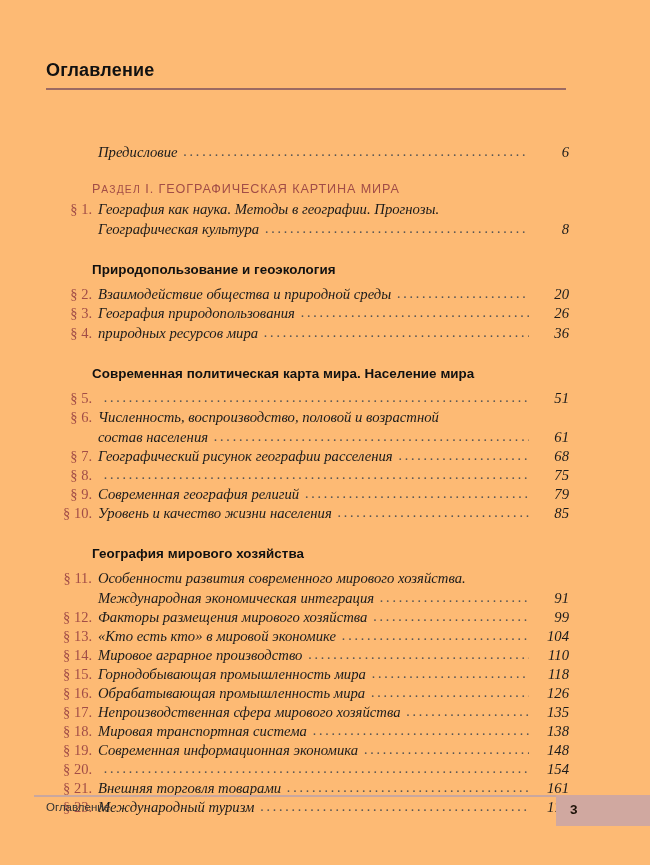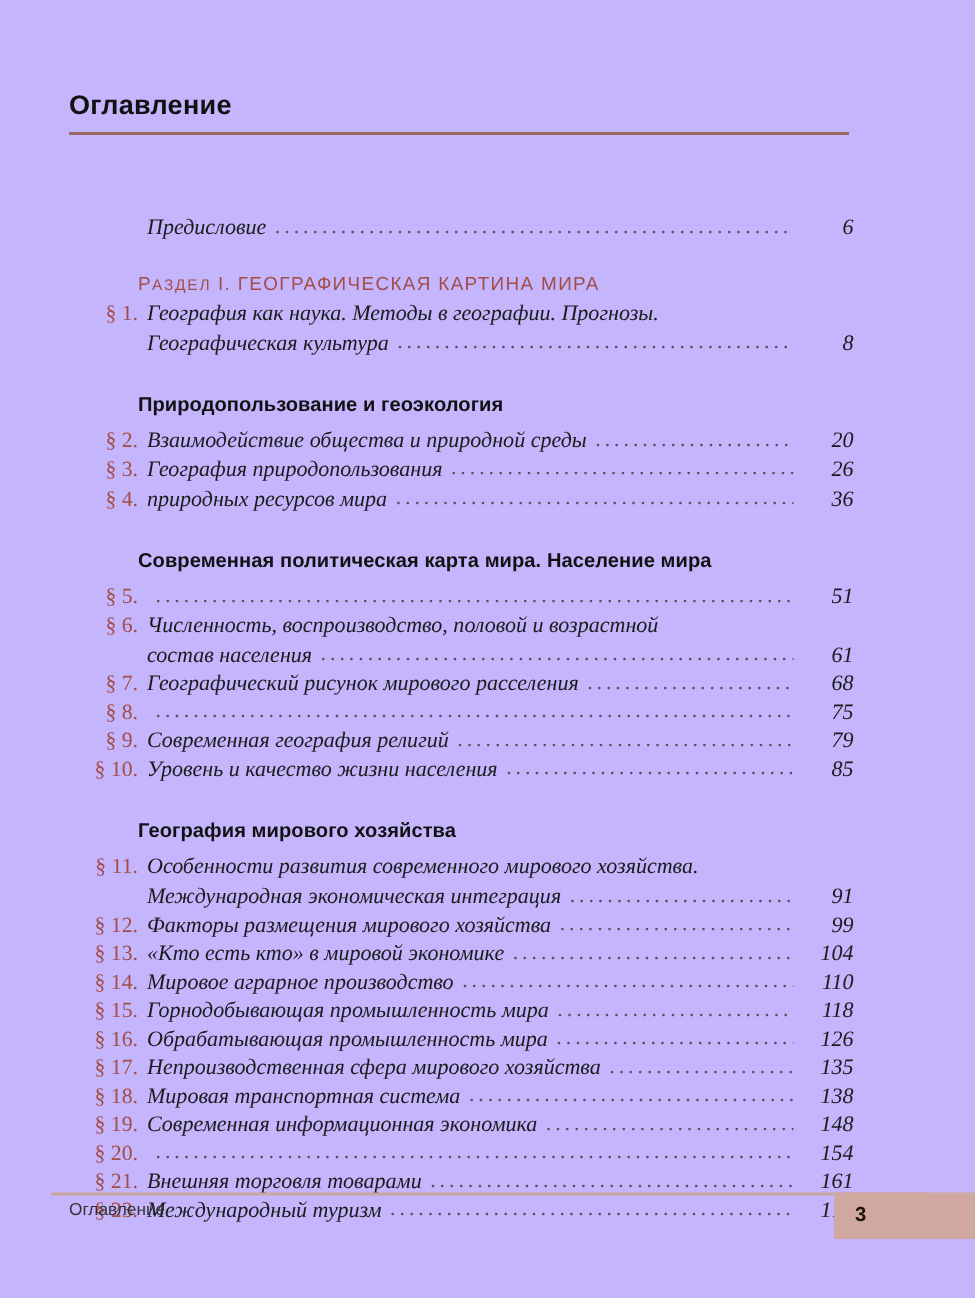--- a/index.html
+++ b/index.html
@@ -12,21 +12,21 @@
     height: 865px;
     position: relative;
     font-family: "Liberation Serif", serif;
     color: #1a1a1a;
     overflow: hidden;
   }
 
   .page {
     position: absolute;
     inset: 0;
-    background: #c4b5fd;
+    background: #fdba74;
   }
 
   
   .toc-title {
     position: absolute;
     left: 46px;
     top: 60px;
     font-family: "Liberation Sans", sans-serif;
     font-weight: bold;
     font-size: 18px;
@@ -263,21 +263,21 @@
             <span class="label">состав населения</span>
             <span class="leader"></span>
             <span class="pg">61</span>
           </div>
         </div>
       </div>
       <div class="row">
         <div class="num">§ 7.</div>
         <div class="body-col">
           <div class="line">
-            <span class="label">Географический рисунок мирового расселения</span>
+            <span class="label">Географический рисунок географии расселения</span>
             <span class="leader"></span>
             <span class="pg">68</span>
           </div>
         </div>
       </div>
       <div class="row">
         <div class="num">§ 8.</div>
         <div class="body-col">
           <div class="line">
             <span class="leader"></span>

